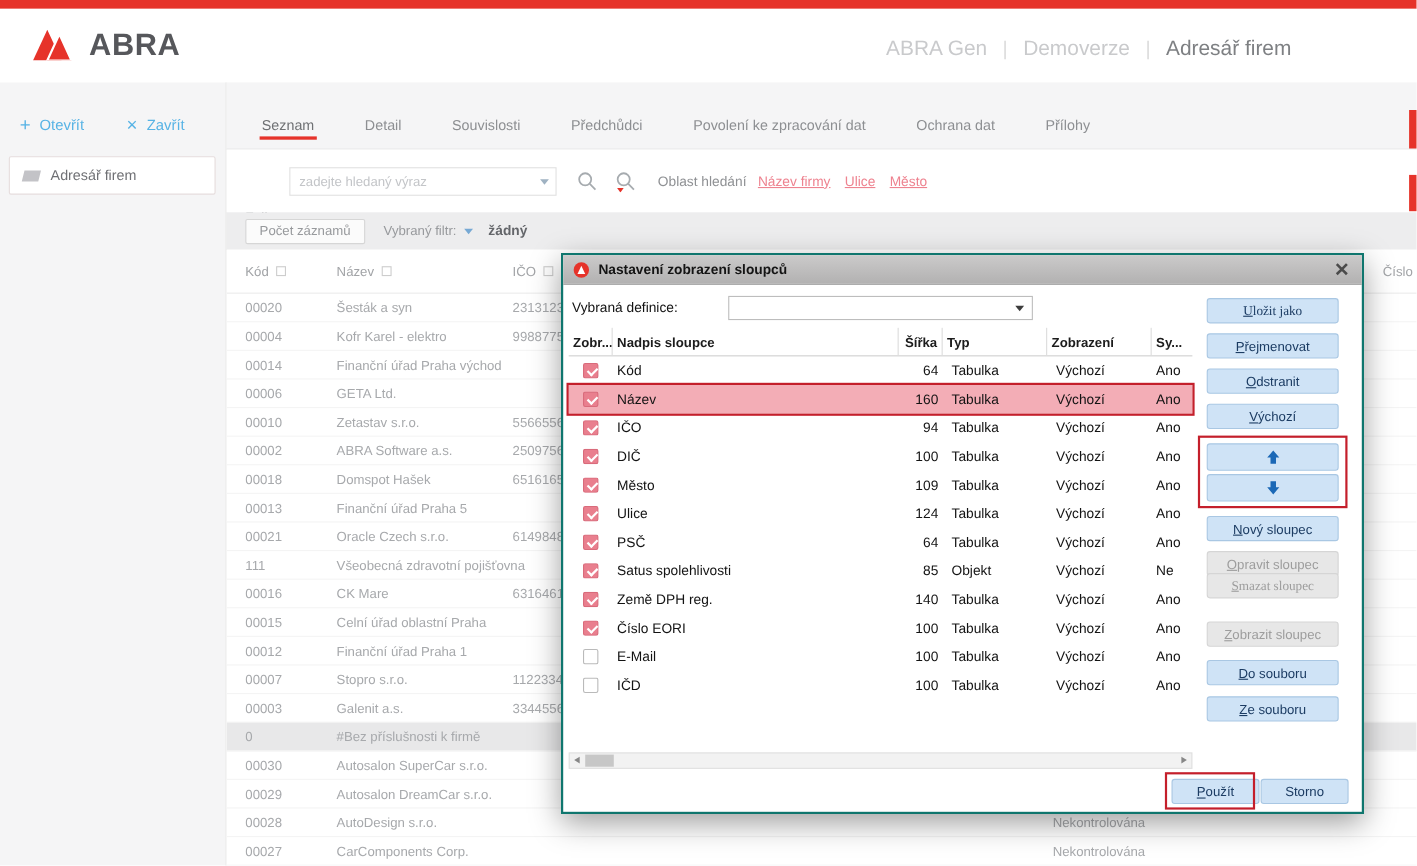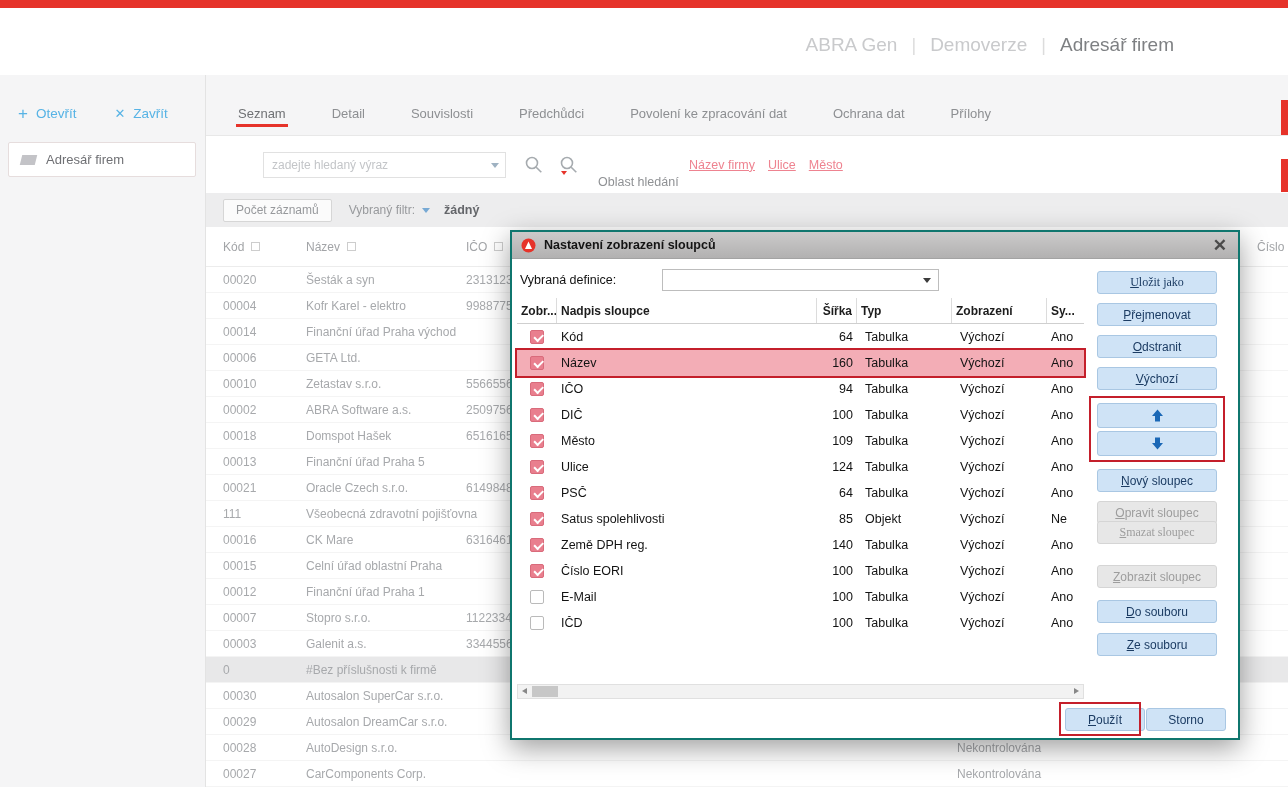--- a/index.html
+++ b/index.html
@@ -47,21 +47,21 @@
   .stripe.s2 { top:84px; height:33px; }
   
   .search-row { position:absolute; left:0; right:0; top:61px; height:57px; background:#fff; }
   .vc { position:absolute; top:50%; transform:translateY(-50%); }
   .fulltext-label { left:17px; color:#8f9194; font-size:12.5px;margin-top:33px; }
   .input-wrap { left:57px; width:243px; height:26px; }
   .ft-input { width:100%; height:26px; border:1px solid #e1e1e1; padding:0 22px 0 8px; font-size:12px; color:#666; font-family:"Liberation Sans", sans-serif; outline:none; background:#fff; }
   .ft-input::placeholder { color:#c3c5c8; }
   .input-caret { position:absolute; right:7px; top:11px; width:0; height:0; border-left:4px solid transparent; border-right:4px solid transparent; border-top:5px solid #9fb2c2; }
   .search-icons { left:318px; display:flex; gap:15px; align-items:center; }
-  .scope-label { left:392px; color:#8f9194; font-size:12.5px;margin-top:17px; }
+  .scope-label { left:392px; color:#8f9194; font-size:12.5px; }
   .scope-links { left:483px; display:flex; gap:13px; }
   .scope-link { color:#ee8390; font-size:12.5px; text-decoration:underline; white-space:nowrap; }
   
   .filter-row { position:absolute; left:0; right:0; top:118px; height:34px; background:#ededee; display:flex; align-items:center; padding-left:17px; }
   .count-btn { height:23px; padding:0 12px; background:#fbfbfb; border:1px solid #d6d6d6; border-radius:2px; color:#97999c; font-size:12px; font-family:"Liberation Sans", sans-serif; }
   .filter-label { margin-left:17px; color:#97999c; font-size:12px; }
   .filter-caret { margin-left:7px; width:0; height:0; border-left:4px solid transparent; border-right:4px solid transparent; border-top:5px solid #77a9d4; }
   .filter-value { margin-left:14px; color:#64666a; font-weight:bold; font-size:12.5px; }
   
   .table-area { position:absolute; left:0; right:0; top:152px; bottom:0; overflow:hidden; background:#fff; }
@@ -130,20 +130,27 @@
   .ann-apply { left:547px; top:470px; width:82px; height:34px; }
 </style>
 </head>
 <body>
 
 <div class="stage">
 
   <div class="topbar"></div>
 
   <header class="app-header">
+    <div class="logo">
+      <svg width="42" height="28" viewBox="0 0 42 28">
+        <polygon points="0,28 13,0 26,28" fill="#e6332a"></polygon>
+        <polygon points="13,28 24,4 35,28" fill="#e6332a" stroke="#ffffff" stroke-width="2"></polygon>
+      </svg>
+      <span class="logo-text">ABRA</span>
+    </div>
     <div class="header-right">
       <span class="hr-dim">ABRA Gen</span>
       <span class="hr-sep">|</span>
       <span class="hr-dim">Demoverze</span>
       <span class="hr-sep">|</span>
       <span class="hr-cur">Adresář firem</span>
     </div>
   </header>
 
   <div class="body">

